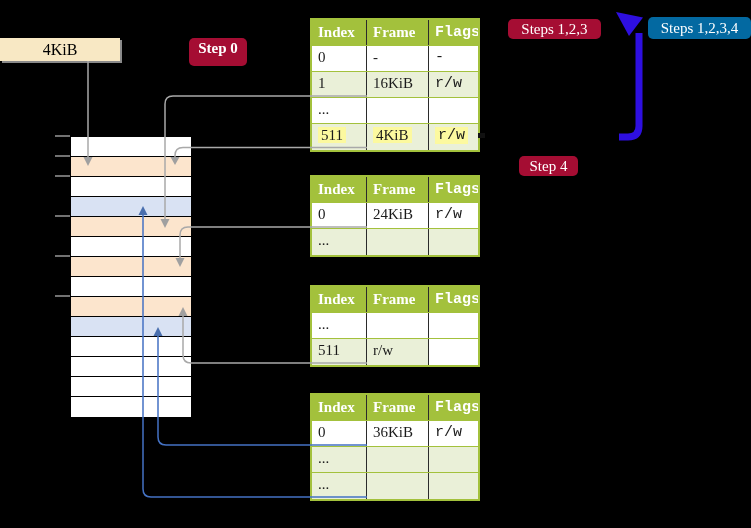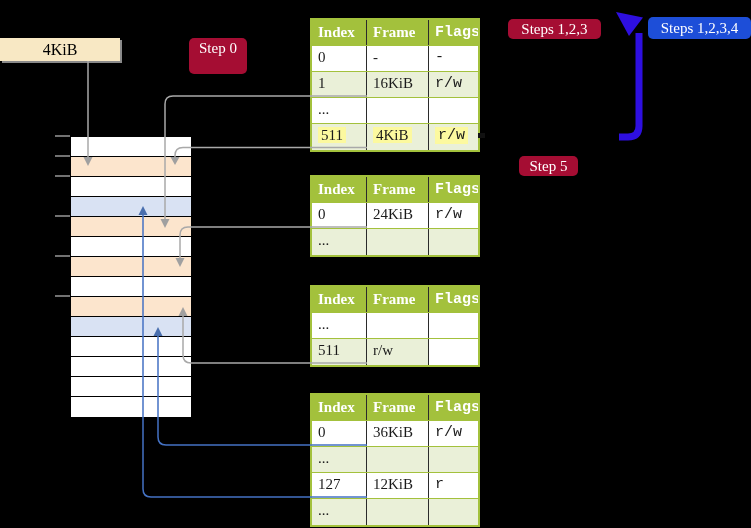--- a/index.html
+++ b/index.html
@@ -4,22 +4,22 @@
 <style>
   html,body{margin:0;padding:0;background:#000;}
   #canvas{position:relative;width:751px;height:528px;background:#000;overflow:hidden;
           font-family:"Liberation Serif","DejaVu Serif",serif;}
   
   .cream-label{position:absolute;left:0;top:38px;width:120px;height:23px;background:#f8e8c4;
                color:#000;text-align:center;line-height:23px;font-size:16px;
                box-shadow:2px 2px 0 #8a8a8a;}
   .badge{position:absolute;color:#fff;text-align:center;border-radius:5px;font-size:15px;}
   .crimson{background:#a50d33;box-shadow:1px 2px 2px rgba(0,0,0,0.55);}
-  .blueviolet{background:#1d4ed8;box-shadow:1px 2px 2px rgba(0,0,0,0.55);}
-  .badge.step0{left:189px;top:38px;width:58px;height:36px;line-height:21px;}
+  .blueviolet{background:#0369a1;box-shadow:1px 2px 2px rgba(0,0,0,0.55);}
+  .badge.step0{left:189px;top:38px;width:58px;height:28px;line-height:21px;font-weight:bold;}
   .badge.steps123{left:508px;top:19px;width:93px;height:20px;line-height:20px;}
   .badge.steps1234{left:648px;top:17px;width:103px;height:22px;line-height:22px;}
   .badge.step4{left:519px;top:156px;width:59px;height:20px;line-height:20px;}
   
   #memory-strip{position:absolute;left:70px;top:136px;width:120px;border:1px solid #000;background:#fff;}
   .strip-row{height:20px;border-bottom:1px solid #000;box-sizing:border-box;}
   .strip-row:last-child{border-bottom:none;}
   .strip-row.white{background:#ffffff;}
   .strip-row.peach{background:#fce5cd;}
   .strip-row.blue{background:#d9e2f3;}
@@ -41,21 +41,21 @@
 </style>
 </head>
 <body>
 
 <div id="canvas">
 
   <div class="cream-label">4KiB</div>
   <div class="badge crimson step0">Step 0</div>
   <div class="badge crimson steps123">Steps 1,2,3</div>
   <div class="badge blueviolet steps1234">Steps 1,2,3,4</div>
-  <div class="badge crimson step4">Step 5</div>
+  <div class="badge crimson step4">Step 4</div>
 
   <div id="memory-strip">
       <div class="strip-row white"></div>
       <div class="strip-row peach"></div>
       <div class="strip-row white"></div>
       <div class="strip-row blue"></div>
       <div class="strip-row peach"></div>
       <div class="strip-row white"></div>
       <div class="strip-row peach"></div>
       <div class="strip-row white"></div>
@@ -135,25 +135,20 @@
       </div>
       <div class="tr">
         <div class="td">0</div>
         <div class="td">36KiB</div>
         <div class="td">r/w</div>
       </div>
       <div class="tr shade">
         <div class="td">...</div>
         <div class="td"></div>
         <div class="td"></div>
-      </div>
-      <div class="tr">
-        <div class="td">127</div>
-        <div class="td">12KiB</div>
-        <div class="td">r</div>
       </div>
       <div class="tr shade">
         <div class="td">...</div>
         <div class="td"></div>
         <div class="td"></div>
       </div>
     </div>
 
   <svg id="overlay" width="751" height="528" viewBox="0 0 751 528">
 

